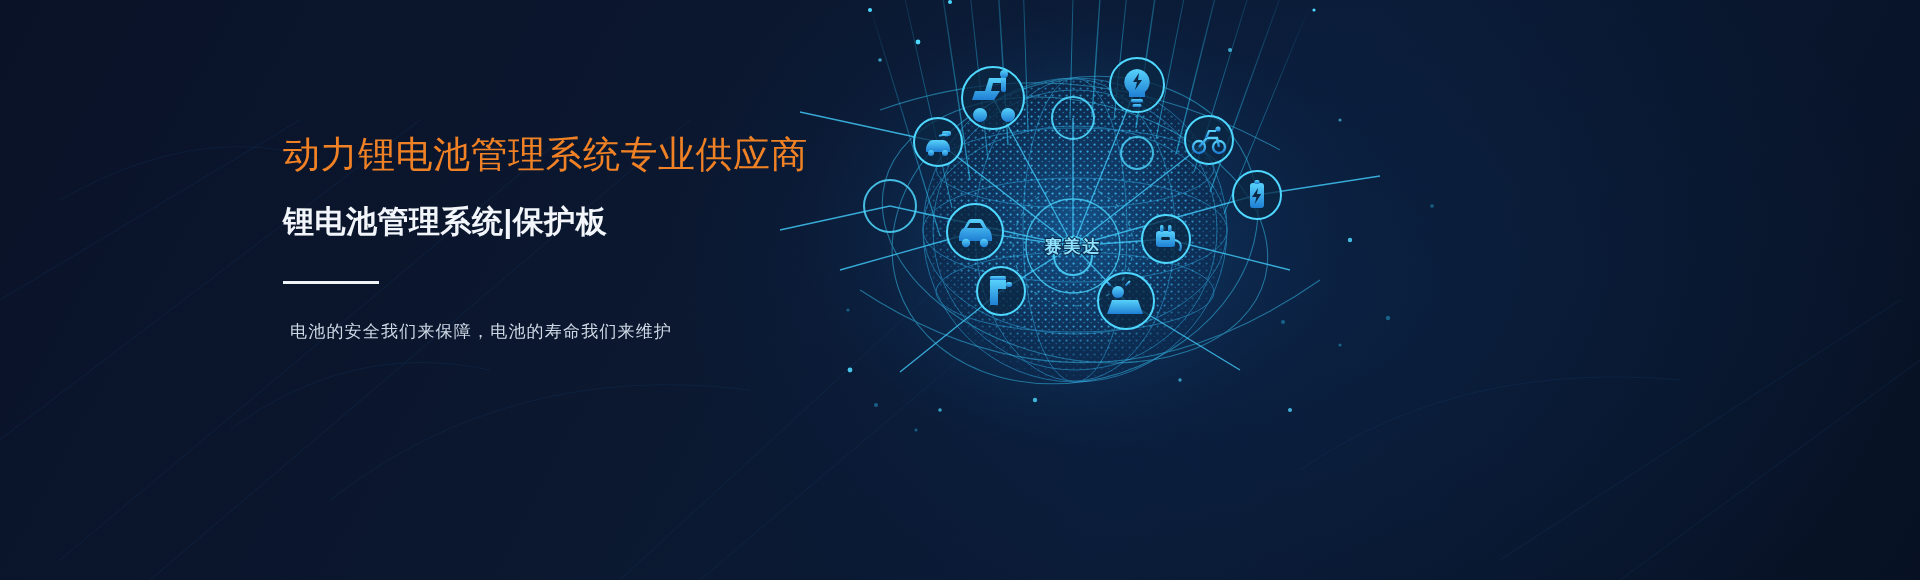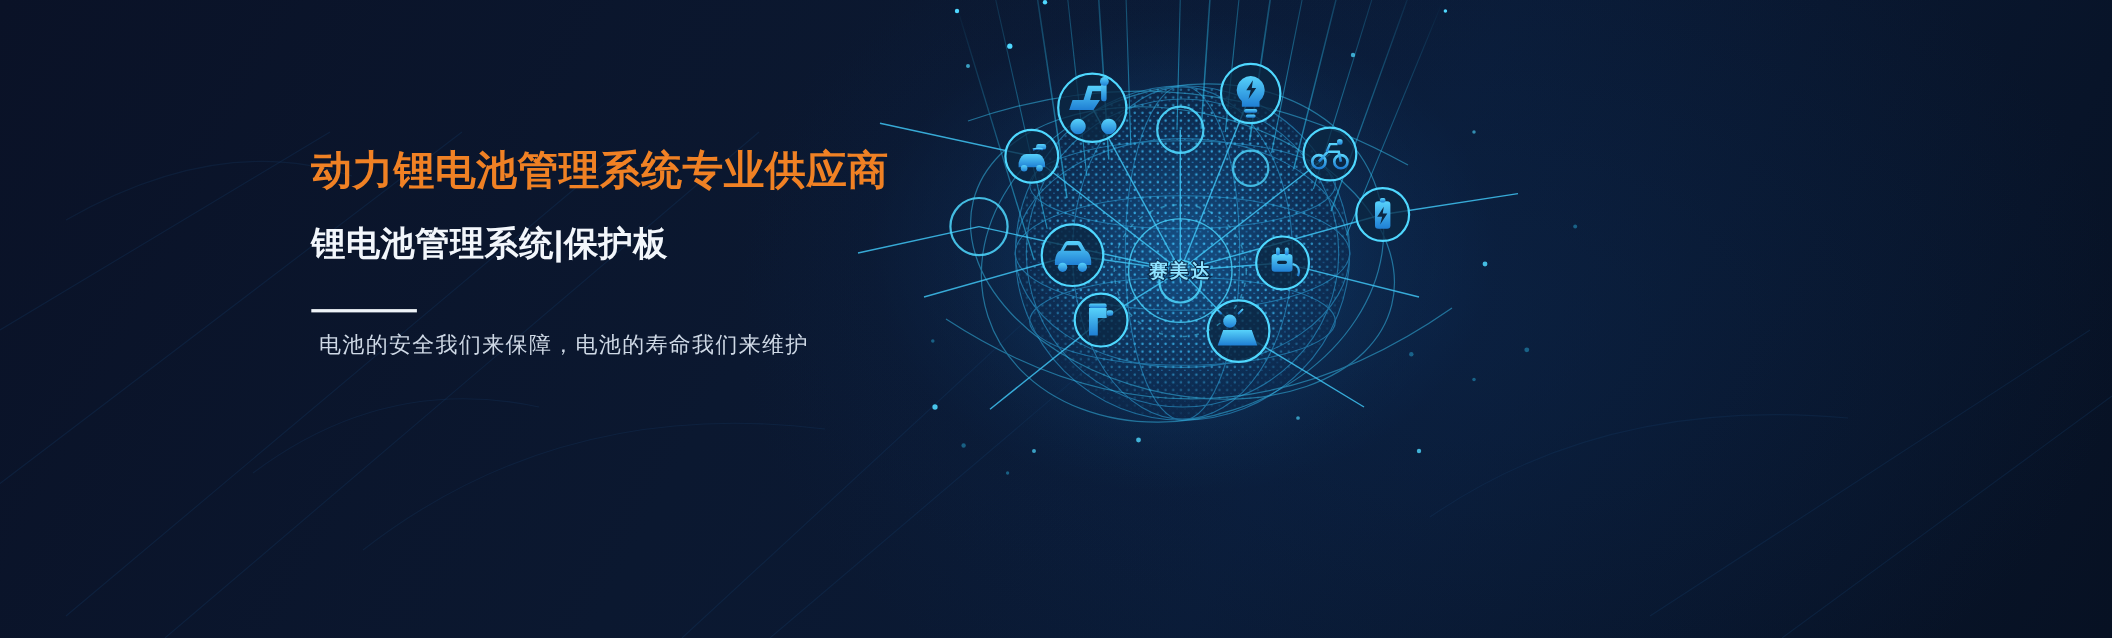--- a/index.html
+++ b/index.html
@@ -15,31 +15,31 @@
       radial-gradient(ellipse 520px 400px at 1075px 230px, rgba(16,60,110,.55) 0%, rgba(10,30,62,.18) 55%, rgba(0,0,0,0) 78%),
       radial-gradient(ellipse 900px 620px at 1300px 290px, rgba(12,44,86,.40) 0%, rgba(0,0,0,0) 70%),
       linear-gradient(118deg, #0a1227 0%, #0b1830 38%, #0a1a35 62%, #071123 100%);
     overflow:hidden;
   }
   
   .bg-streaks { position:absolute; inset:0; opacity:.5; }
   
   .text-block { position:absolute; left:283px; top:132px; width:620px; }
   .headline {
-    color:#f08124; font-size:37px; font-weight:700; letter-spacing:.5px;
+    color:#f08124; font-size:37px; font-weight:400; letter-spacing:.5px;
     line-height:1.25; white-space:nowrap;
   }
   .subheadline {
     color:#f2f6fb; font-size:31px; font-weight:700; letter-spacing:.5px;
     margin-top:23px; white-space:nowrap;
   }
   .divider { width:96px; height:3px; background:#eef3f8; margin-top:38px; }
   .tagline {
-    color:#cfd9e6; font-size:20px; letter-spacing:1.2px;
-    margin-top:16px; margin-left:7px; white-space:nowrap;
+    color:#cfd9e6; font-size:17px; letter-spacing:1.2px;
+    margin-top:36px; margin-left:7px; white-space:nowrap;
   }
   
   #globe-wrap { position:absolute; left:820px; top:-60px; width:700px; height:700px; }
   svg { display:block; overflow:visible; }
   .globe-label {
     font-family:"Liberation Sans","DejaVu Sans",sans-serif;
     font-size:17px; fill:#8fe3ff; letter-spacing:2px; font-weight:600;
     paint-order:stroke; stroke:#0a2a4a; stroke-width:2px;
   }
 </style>

